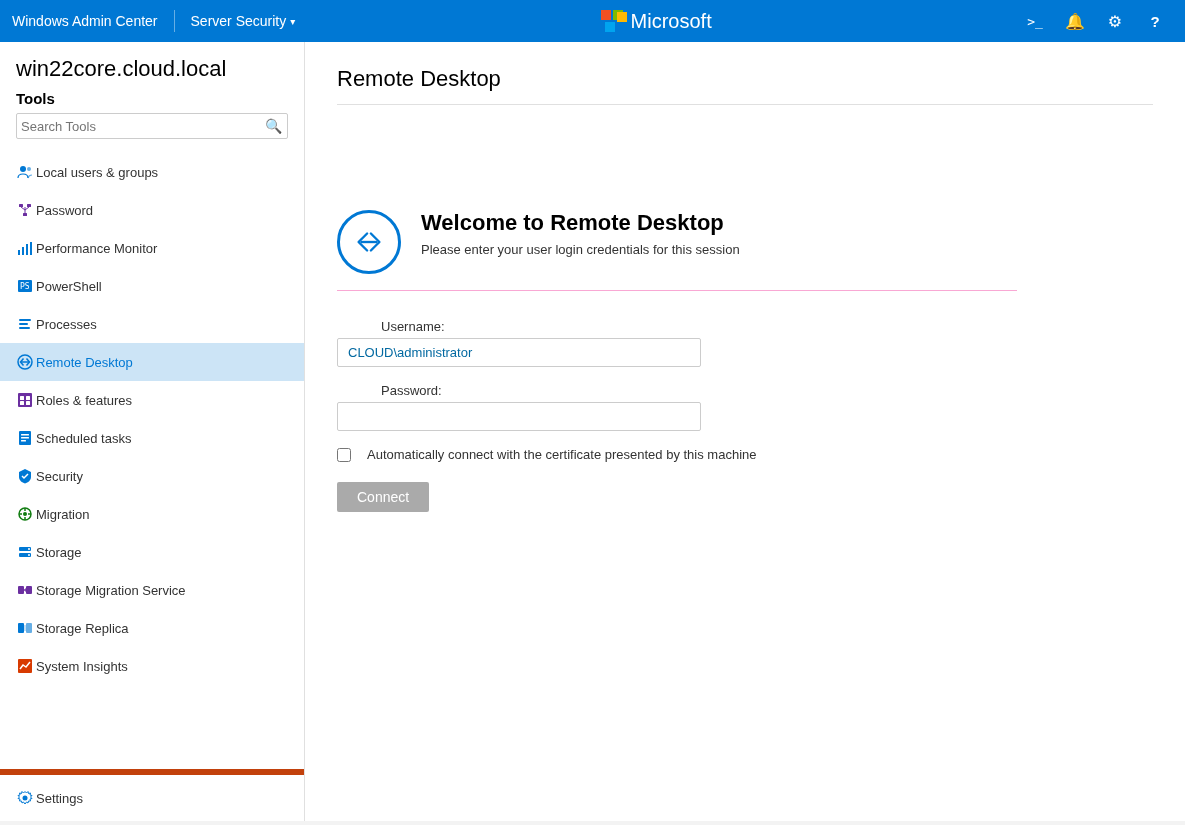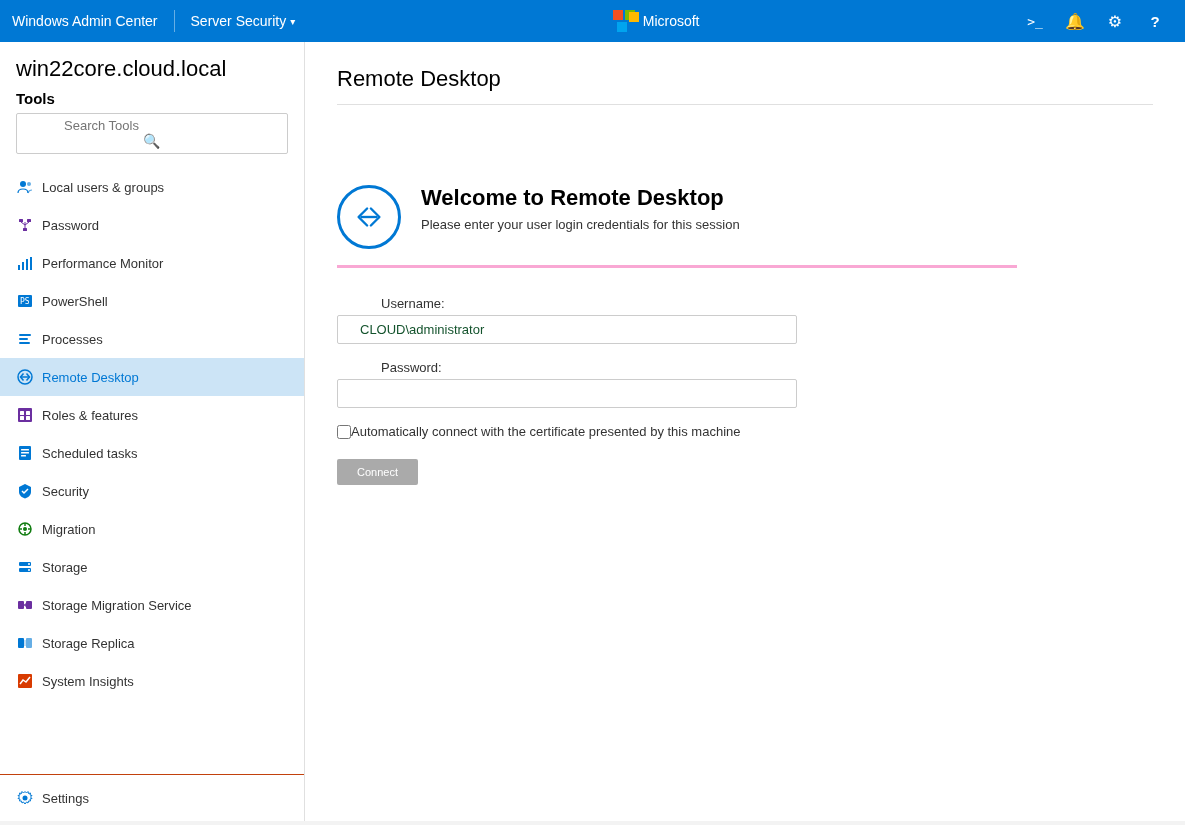--- a/index.html
+++ b/index.html
@@ -15,69 +15,69 @@
       color: white;
       gap: 8px;
     }
     .topbar-brand { font-size: 14px; font-weight: 400; white-space: nowrap; }
     .topbar-divider { width: 1px; height: 22px; background: rgba(255,255,255,0.4); margin: 0 8px; }
     .topbar-server { font-size: 14px; display: flex; align-items: center; gap: 4px; cursor: pointer; }
     .topbar-server-chevron { font-size: 10px; }
     .topbar-center { flex: 1; display: flex; justify-content: center; align-items: center; gap: 4px; }
     .ms-logo { display: flex; gap: 2px; }
     .ms-logo-sq { width: 10px; height: 10px; }
-    .ms-logo-text { font-size: 14px; color: white; font-weight: 300; margin-left: 0; }
+    .ms-logo-text { font-size: 20px; color: white; font-weight: 300; margin-left: 0; }
     .topbar-icons { display: flex; gap: 4px; align-items: center; }
     .topbar-icon-btn { width: 36px; height: 36px; display: flex; align-items: center; justify-content: center; color: white; font-size: 16px; cursor: pointer; border-radius: 2px; }
 
     
     .main-layout { display: flex; height: calc(825px - 46px); border-radius: 15px; }
 
     
     .sidebar { width: 305px; background: white; border-right: 1px solid #e0e0e0; display: flex; flex-direction: column; overflow: hidden; }
     .sidebar-header { padding: 14px 16px 8px 16px; }
     .sidebar-title { font-size: 22px; font-weight: 300; color: #000; }
     .tools-label { font-size: 15px; font-weight: 600; margin: 8px 0 6px 0; color: #000; }
-    .search-box { display: flex; align-items: center; border: 1px solid #ccc; border-radius: 2px; padding: 4px 4px; margin-bottom: 6px; flex-direction: column; }
+    .search-box { display: flex; align-items: center; border: 1px solid #ccc; border-radius: 2px; padding: 4px 4px; margin-bottom: 6px; }
     .search-box input { border: none; outline: none; flex: 1; font-size: 13px; color: #333; }
     .search-icon { color: #0078d4; font-size: 14px; cursor: pointer; }
 
     
     .sidebar-nav { flex: 1; overflow-y: auto; overflow-x: hidden; }
     .sidebar-nav::-webkit-scrollbar { width: 6px; }
     .sidebar-nav::-webkit-scrollbar-thumb { background: #c1c1c1; border-radius: 3px; }
-    .nav-item { display: flex; align-items: center; padding: 8px 16px; cursor: pointer; color: #333; gap: 8px; min-height: 38px; }
+    .nav-item { display: flex; align-items: center; padding: 8px 16px; cursor: pointer; color: #333; gap: 2px; min-height: 38px; }
     .nav-item.active { background: #cce4f6; color: #0078d4; }
     .nav-item .icon { width: 18px; height: 18px; display: flex; align-items: center; justify-content: center; flex-shrink: 0; }
     .nav-item .label { font-size: 13px; }
 
     
     .content { flex: 1; background: white; padding: 24px 32px; overflow-y: auto; }
     .content-title { font-size: 22px; font-weight: 300; color: #000; margin-bottom: 24px; border-bottom: 1px solid #e0e0e0; padding-bottom: 12px; }
 
     
     .rd-panel { max-width: 680px; }
-    .rd-welcome { display: flex; align-items: flex-start; gap: 20px; margin-bottom: 28px; margin-top: 80px; padding-bottom: 16px; border-bottom: 3px solid #f9a8d4; }
+    .rd-welcome { display: flex; align-items: flex-start; gap: 20px; margin-bottom: 28px; margin-top: 105px; padding-bottom: 16px; border-bottom: 1px solid #f9a8d4; }
     .rd-icon { width: 64px; height: 64px; border-radius: 50%; border: 3px solid #0078d4; display: flex; align-items: center; justify-content: center; flex-shrink: 0; }
     .rd-icon svg { width: 36px; height: 36px; }
     .rd-welcome-text h2 { font-size: 22px; font-weight: 600; color: #000; margin-bottom: 6px; }
     .rd-welcome-text p { font-size: 13px; color: #333; }
 
     .form-group { margin-bottom: 16px; }
     .form-label { display: block; font-size: 13px; color: #333; margin-bottom: 4px; margin-left: 44px; }
-    .form-input { width: 460px; border: 1px solid #ccc; border-radius: 2px; padding: 6px 22px; font-size: 13px; outline: none; color: #14532d; }
-
-    .checkbox-row { display: flex; align-items: center; gap: 0; margin-bottom: 20px; margin-top: 4px; }
+    .form-input { width: 364px; border: 1px solid #ccc; border-radius: 2px; padding: 6px 10px; font-size: 13px; outline: none; color: #0369a1; }
+
+    .checkbox-row { display: flex; align-items: center; gap: 16px; margin-bottom: 20px; margin-top: 4px; }
     .checkbox-row input[type=checkbox] { width: 14px; height: 14px; }
     .checkbox-label { font-size: 13px; color: #333; }
 
-    .connect-btn { background: #aaa; color: white; border: none; padding: 7px 20px; font-size: 11px; cursor: not-allowed; border-radius: 2px; }
-
-    
-    .sidebar-bottom { border-top: 1px solid #c2410c; padding: 4px 0; }
+    .connect-btn { background: #aaa; color: white; border: none; padding: 7px 20px; font-size: 14px; cursor: not-allowed; border-radius: 2px; }
+
+    
+    .sidebar-bottom { border-top: 6px solid #c2410c; padding: 4px 0; }
 
     
     .sidebar-nav-wrapper { position: relative; flex: 1; overflow: hidden; display: flex; }
     .sidebar-nav { flex: 1; overflow-y: scroll; }
   </style>
 </head>
 <body>
 
 <div class="topbar">
   <span class="topbar-brand">Windows Admin Center</span>

